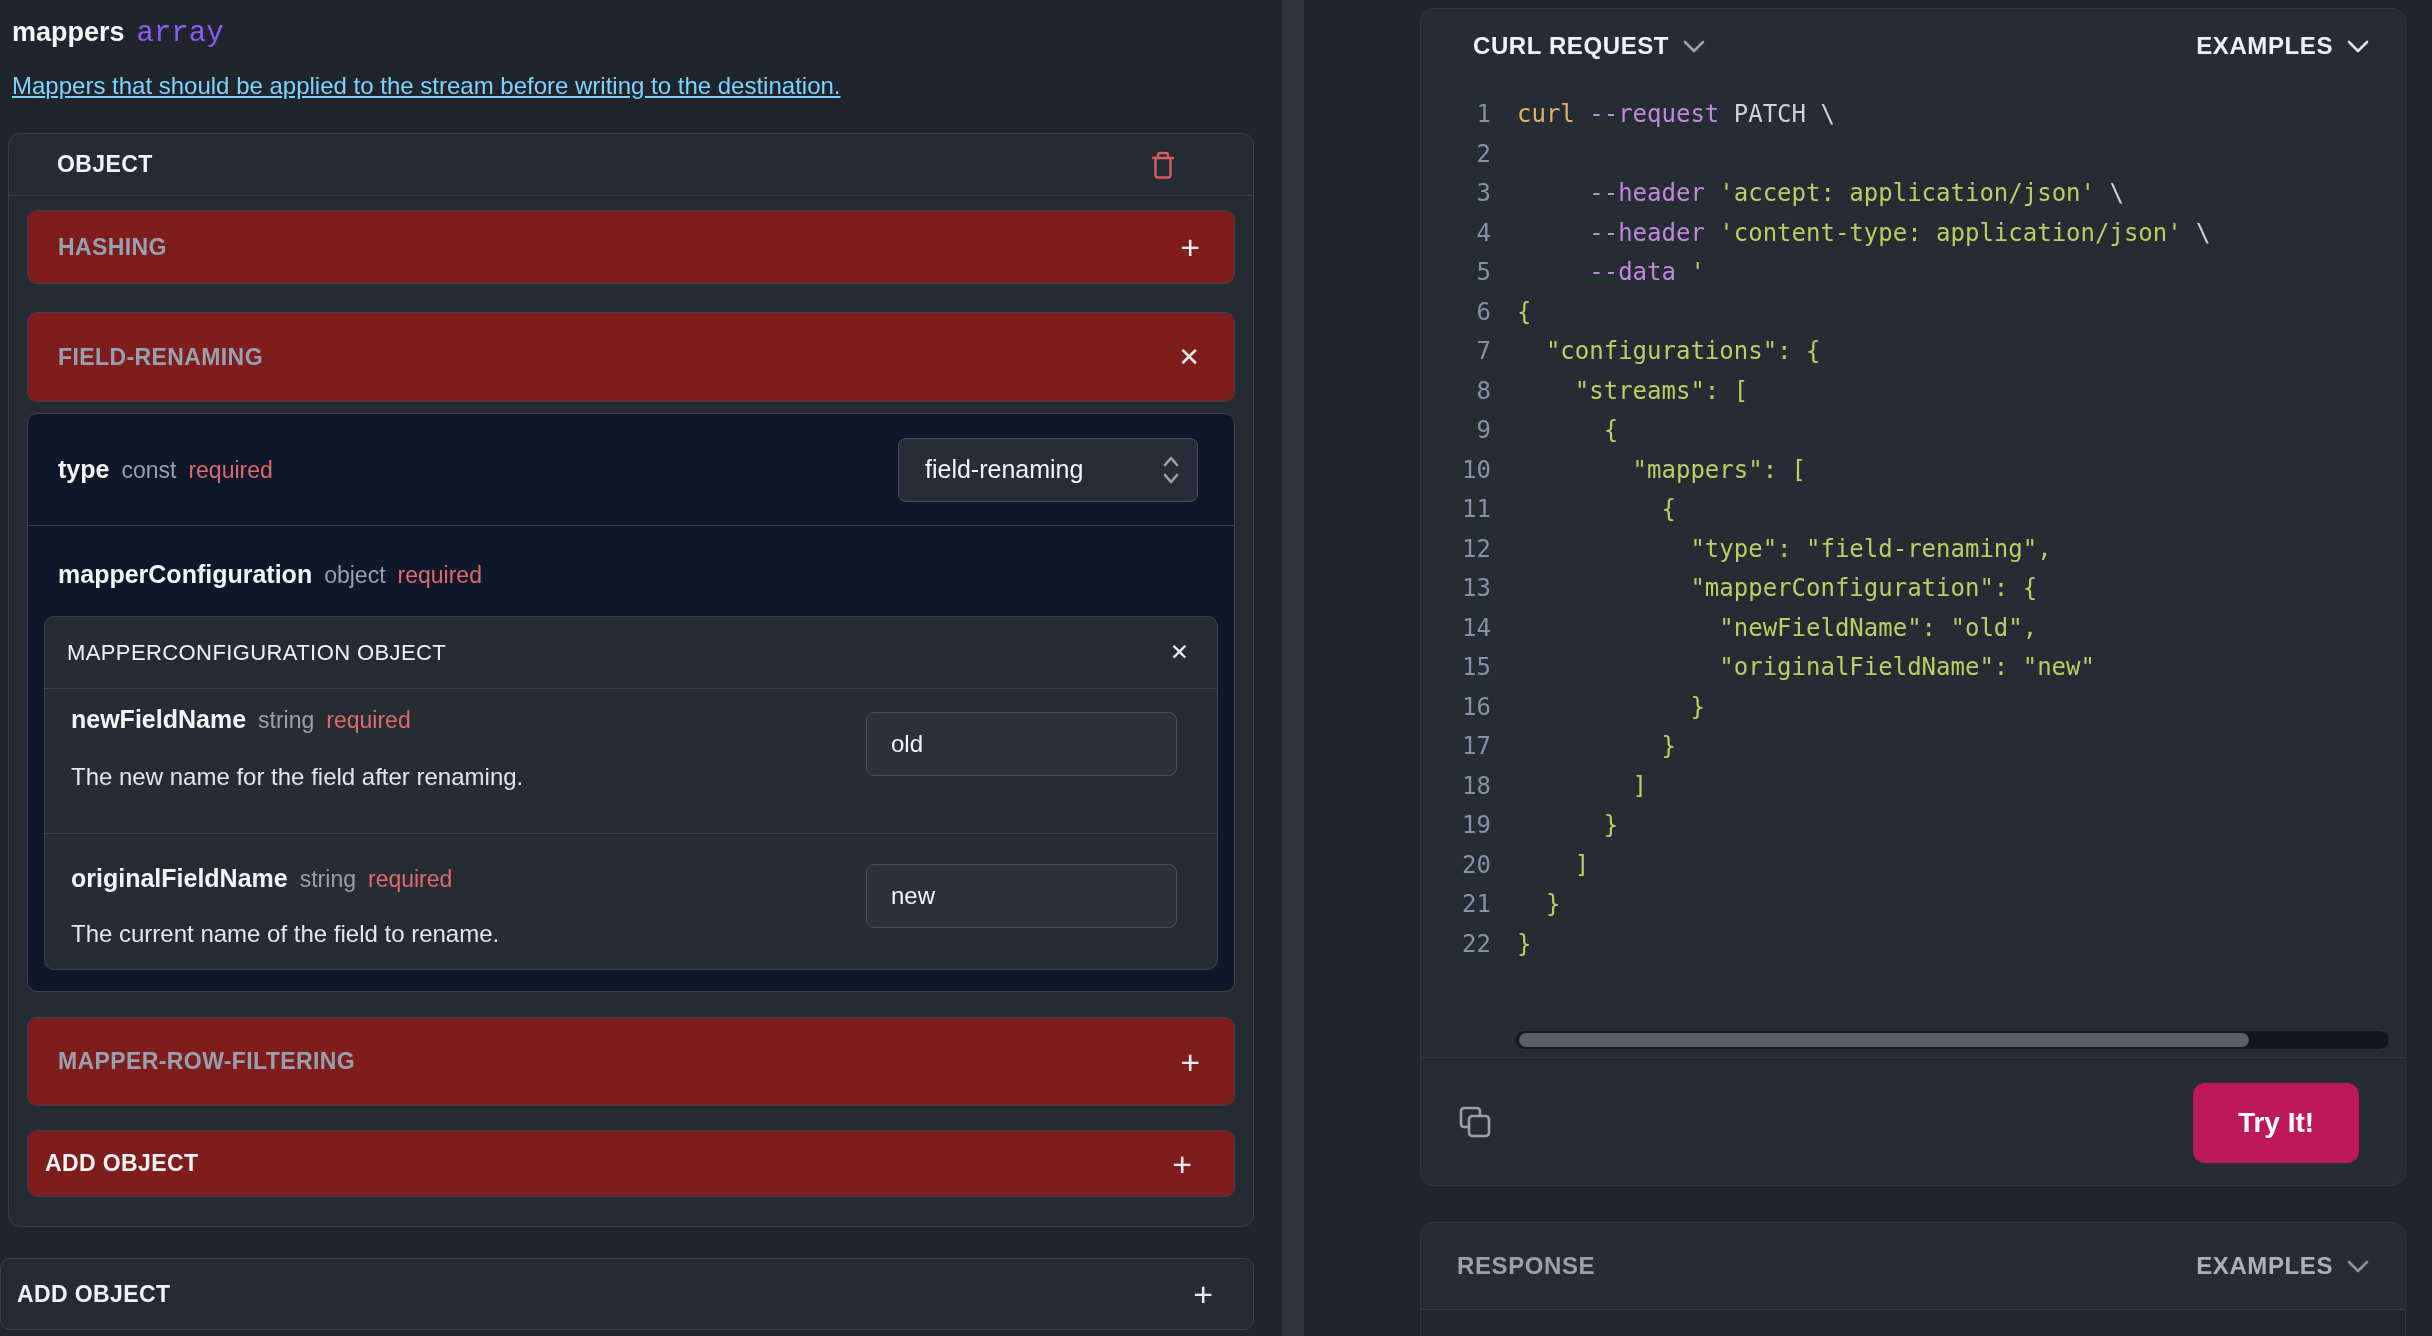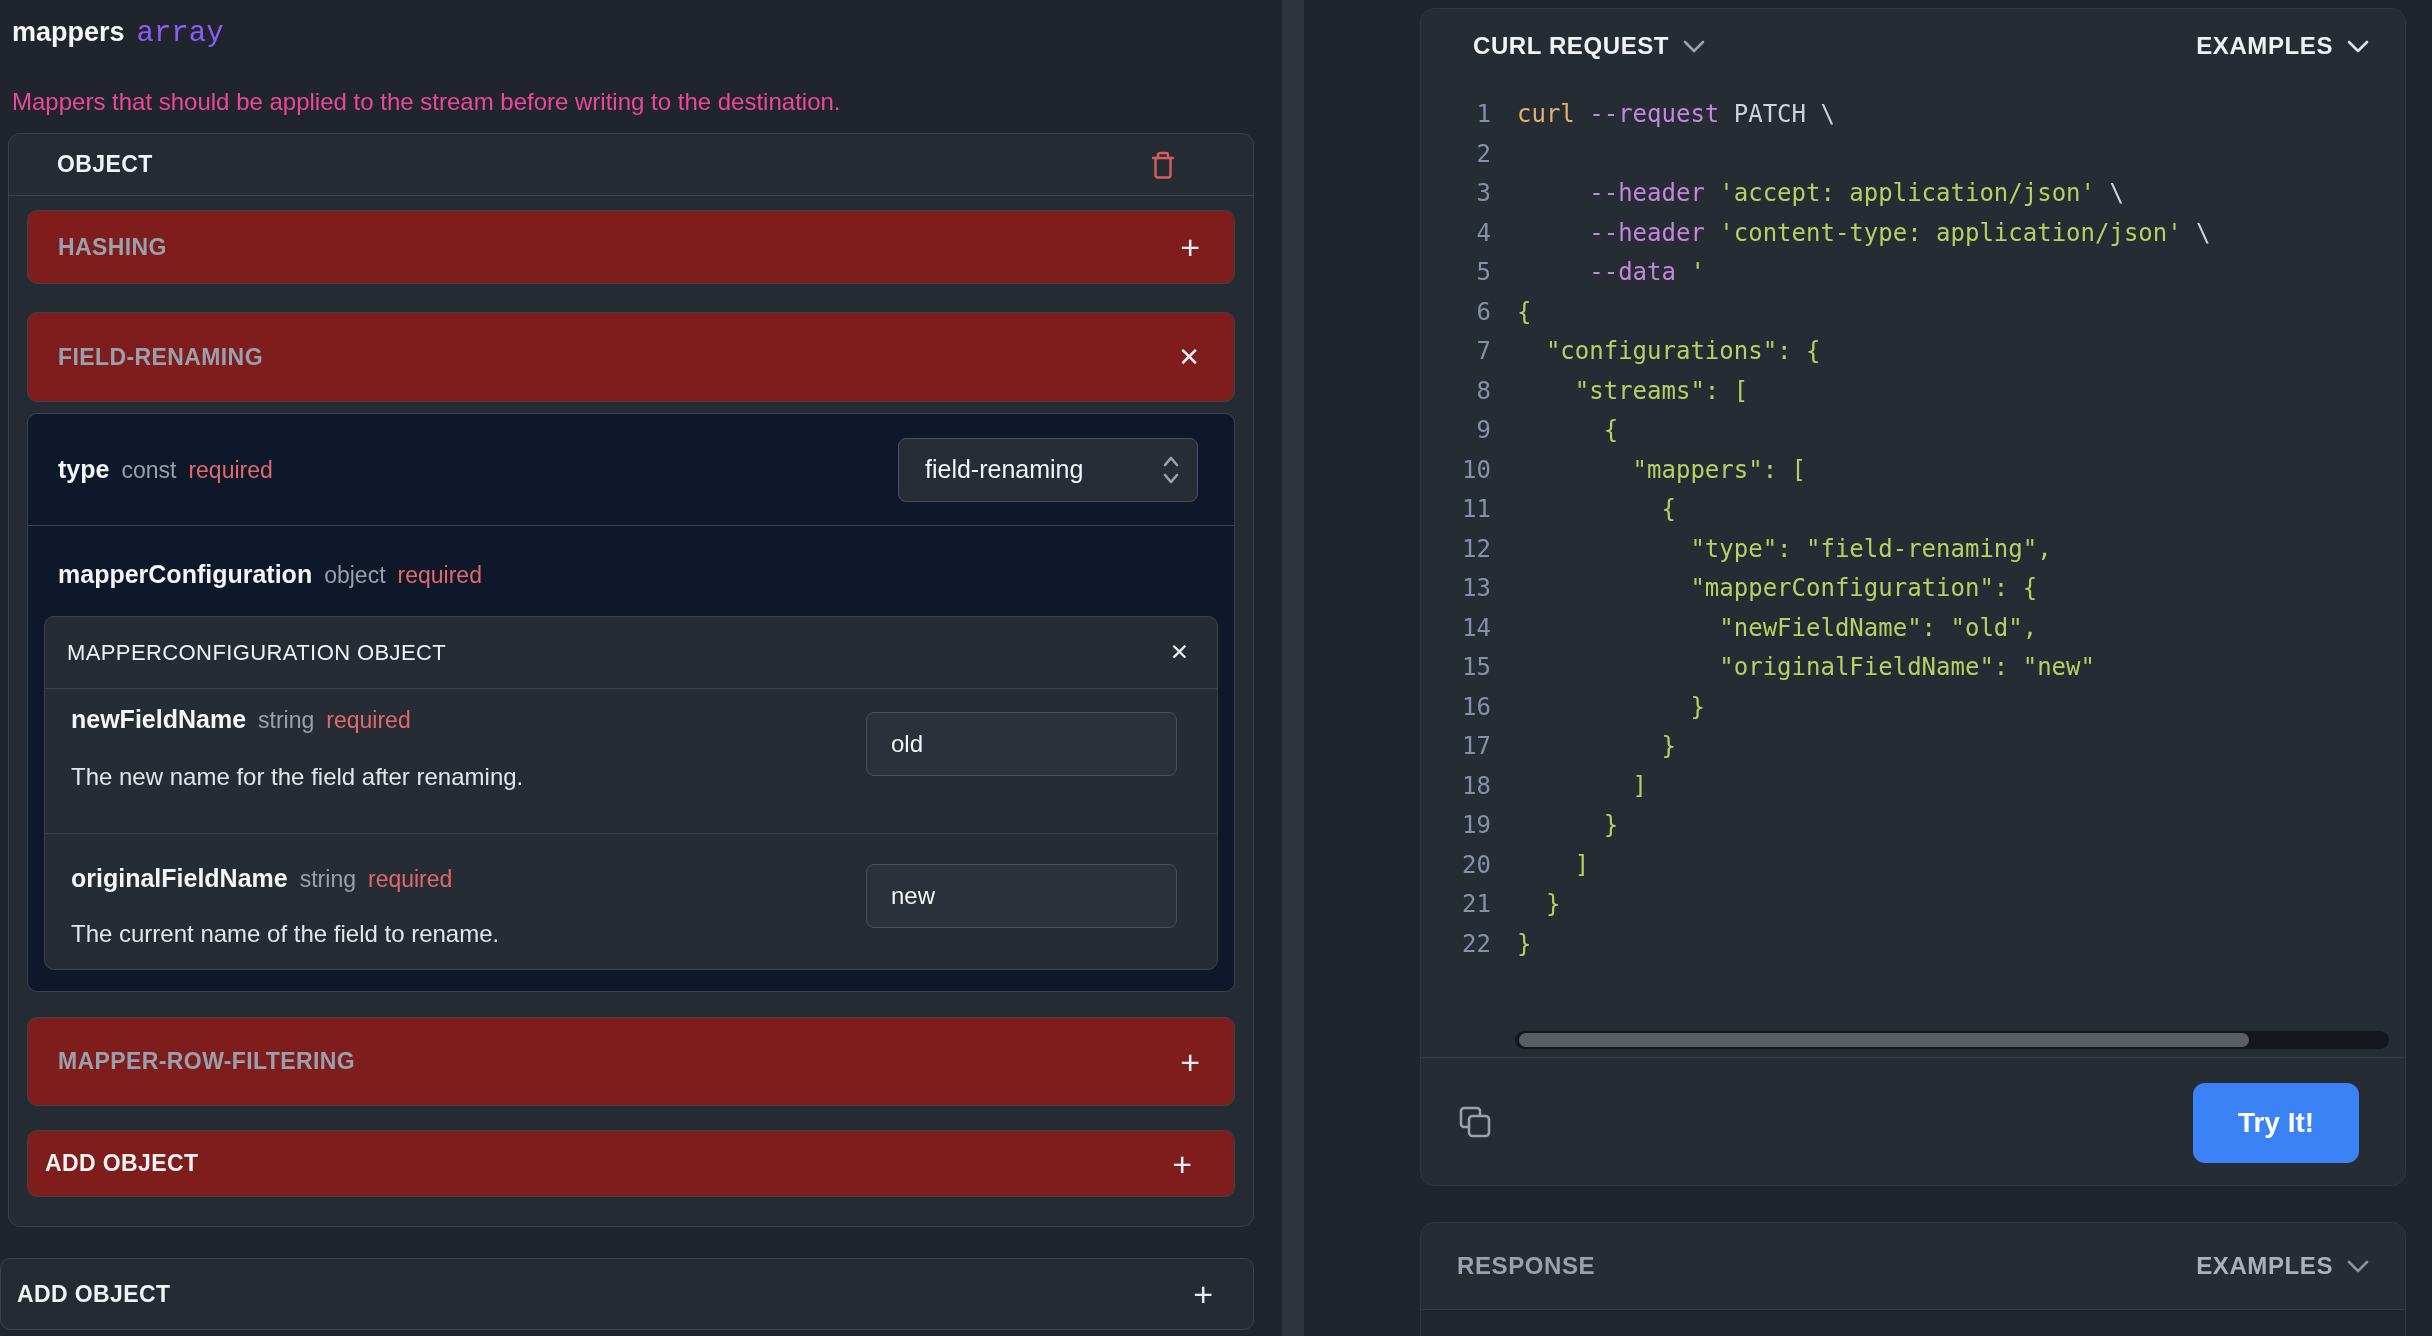--- a/index.html
+++ b/index.html
@@ -28,21 +28,21 @@
   .req-red  { color:#e0696b; font-size:23px; font-weight:normal; }
   .fname { font-size:25px; font-weight:bold; color:#f3f5f7; }
   .fdesc { font-size:24px; color:#e2e6eb; }
 
   
   #left-col { left:0; top:0; width:1282px; height:1336px; }
 
   #field-title { left:12px; top:17px; display:flex; align-items:baseline; gap:12px; }
   #field-title .t-name { font-size:27px; font-weight:bold; color:#f3f5f7; }
   #field-title .t-type { font-size:29px; color:#8b5cf6;font-family:Liberation Mono, monospace; }
-  #field-desc { left:12px; top:88px; font-size:24px; color:#ec4899; }
+  #field-desc { left:12px; top:72px; font-size:24px; color:#7dd3fc;text-decoration:underline; }
 
   #object-card {
     left:8px; top:133px; width:1246px; height:1094px;
     background:#252b33; border:1px solid #3b424e; border-radius:12px;
   }
   #object-card-header {
     height:62px; border-bottom:1px solid #3b424e;
     display:flex; align-items:center; justify-content:space-between;
     padding:0 44px 0 48px;
   }
@@ -159,21 +159,21 @@
     background:#5a5f66; border-radius:7px;
   }
 
   #curl-footer {
     position:absolute; left:0; bottom:0; width:100%; height:128px;
     border-top:1px solid #343a44;
   }
   #copy-btn { position:absolute; left:34px; top:44px; width:40px; height:40px; cursor:pointer; }
   #try-it-btn {
     position:absolute; right:46px; bottom:22px; width:166px; height:80px;
-    background:#3b82f6; border:none; border-radius:12px;
+    background:#be185d; border:none; border-radius:12px;
     color:#ffffff; font-size:28px; font-weight:bold;
     font-family:"Liberation Sans",sans-serif; cursor:pointer;
   }
 
   #response-card { top:1222px; height:130px; border-bottom-left-radius:0; border-bottom-right-radius:0; }
   #response-card .card-header { height:86px; }
   #response-divider { position:absolute; left:0; top:86px; width:100%; height:1px; background:#343a44; }
   #response-content { position:absolute; left:0; top:87px; width:100%; height:43px; background:#21262e; }
 
   svg { display:block; }

